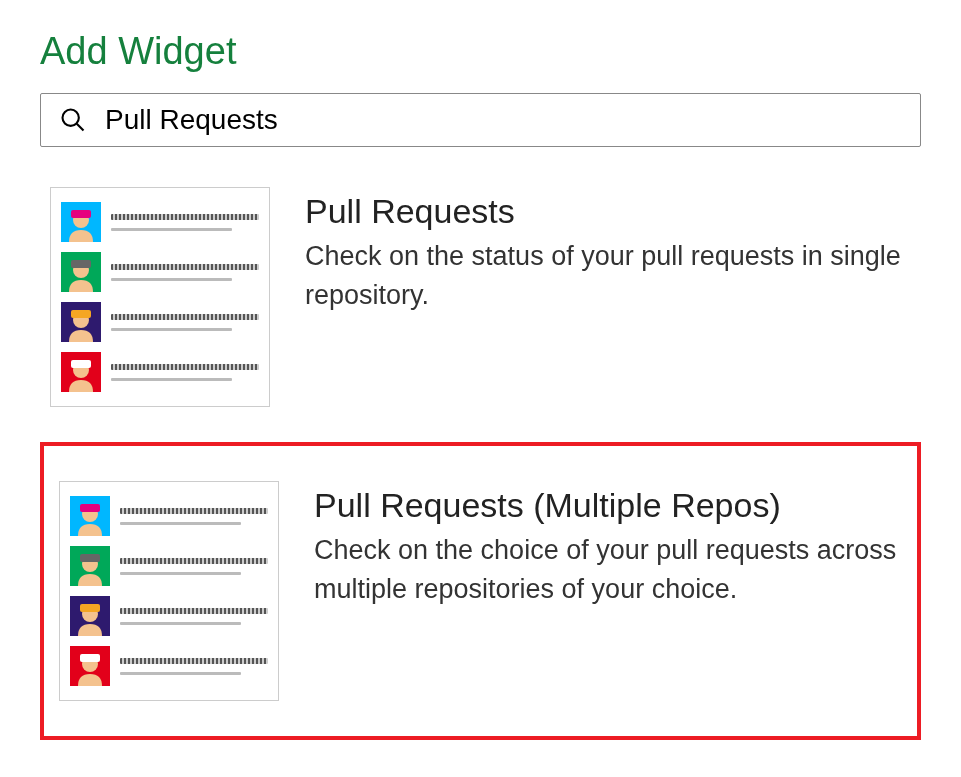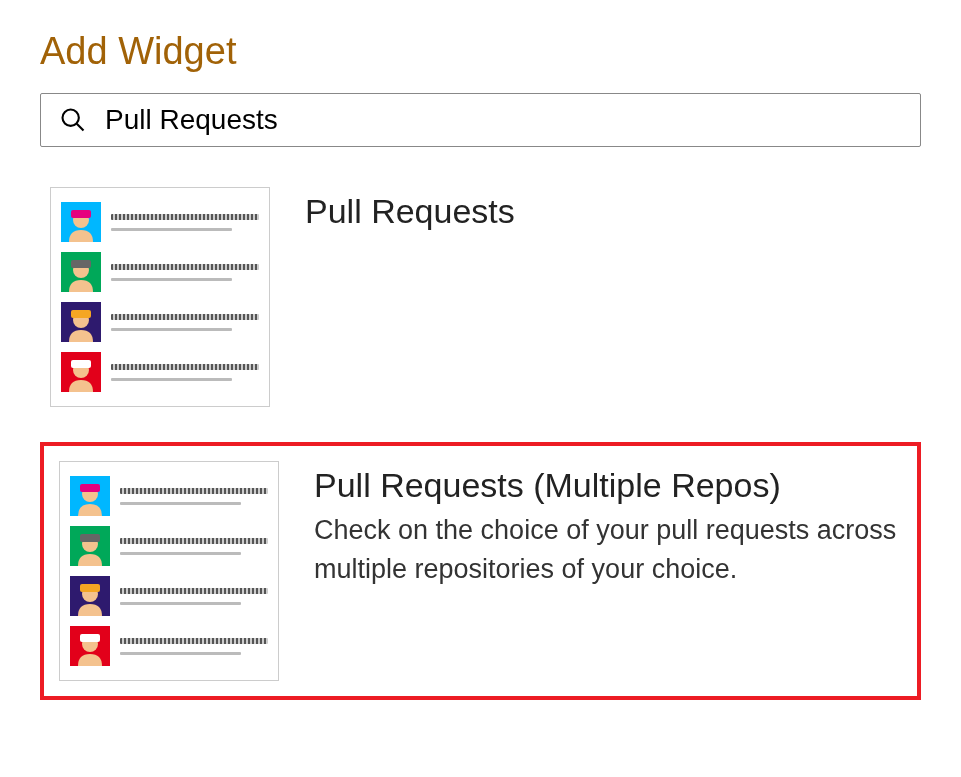--- a/index.html
+++ b/index.html
@@ -9,21 +9,21 @@
     }
     body {
       font-family: "Segoe UI", -apple-system, sans-serif;
       background: #fff;
       padding: 30px 40px;
       width: 961px;
     }
     .page-title {
       font-size: 38px;
       font-weight: 400;
-      color: #a16207;
+      color: #15803d;
       margin-bottom: 20px;
     }
     .search-box {
       display: flex;
       align-items: center;
       border: 1px solid #888;
       border-radius: 2px;
       padding: 10px 18px;
       margin-bottom: 25px;
       width: 100%;
@@ -45,21 +45,21 @@
     }
     .widget-item {
       display: flex;
       align-items: flex-start;
       padding: 15px 10px;
       gap: 35px;
       margin-bottom: 20px;
     }
     .widget-item.highlighted {
       border: 4px solid #ed1c24;
-      padding: 15px 15px;
+      padding: 35px 15px;
     }
     .widget-thumb {
       width: 220px;
       height: 220px;
       border: 1px solid #ccc;
       background: #fff;
       flex-shrink: 0;
       padding: 14px 10px;
       display: flex;
       flex-direction: column;
@@ -168,20 +168,21 @@
     <path d="M8 40 Q8 28 20 28 Q32 28 32 40 Z" fill="#f4c28e"></path>
   </svg>
       <div class="lines">
         <div class="line"></div>
         <div class="line short"></div>
       </div>
     </div>
       </div>
       <div class="widget-info">
        <div class="widget-title">Pull Requests</div>
+       <div class="widget-desc">Check on the status of your pull requests in single repository.</div>
      </div>
     </div>
     <div class="widget-item highlighted">
       <div class="widget-thumb">
         <div class="thumb-row">
       <svg class="avatar" viewBox="0 0 40 40">
     <rect width="40" height="40" fill="#00b7ff"></rect>
     <circle cx="20" cy="18" r="8" fill="#f4c28e"></circle>
     <rect x="10" y="8" width="20" height="8" rx="2" fill="#e6007e"></rect>
     <path d="M8 40 Q8 28 20 28 Q32 28 32 40 Z" fill="#f4c28e"></path>

